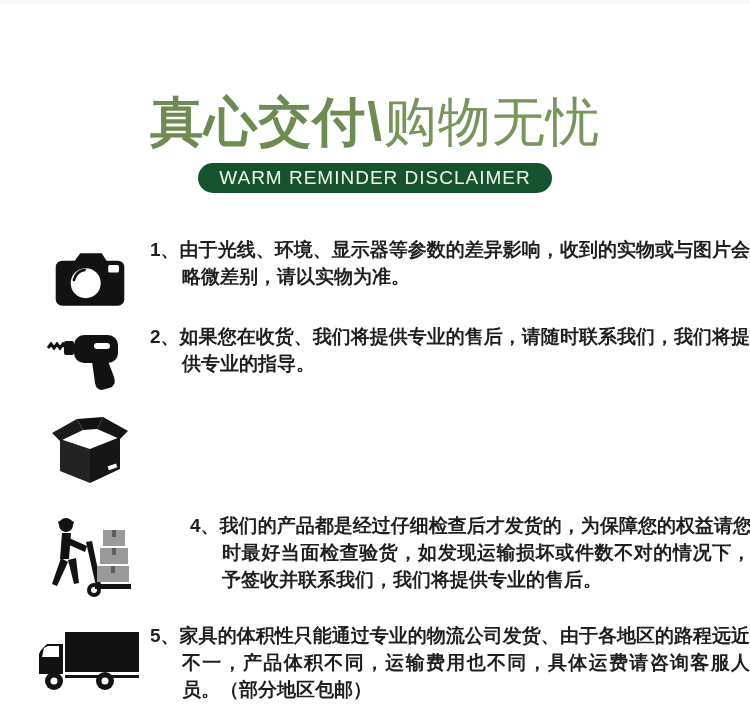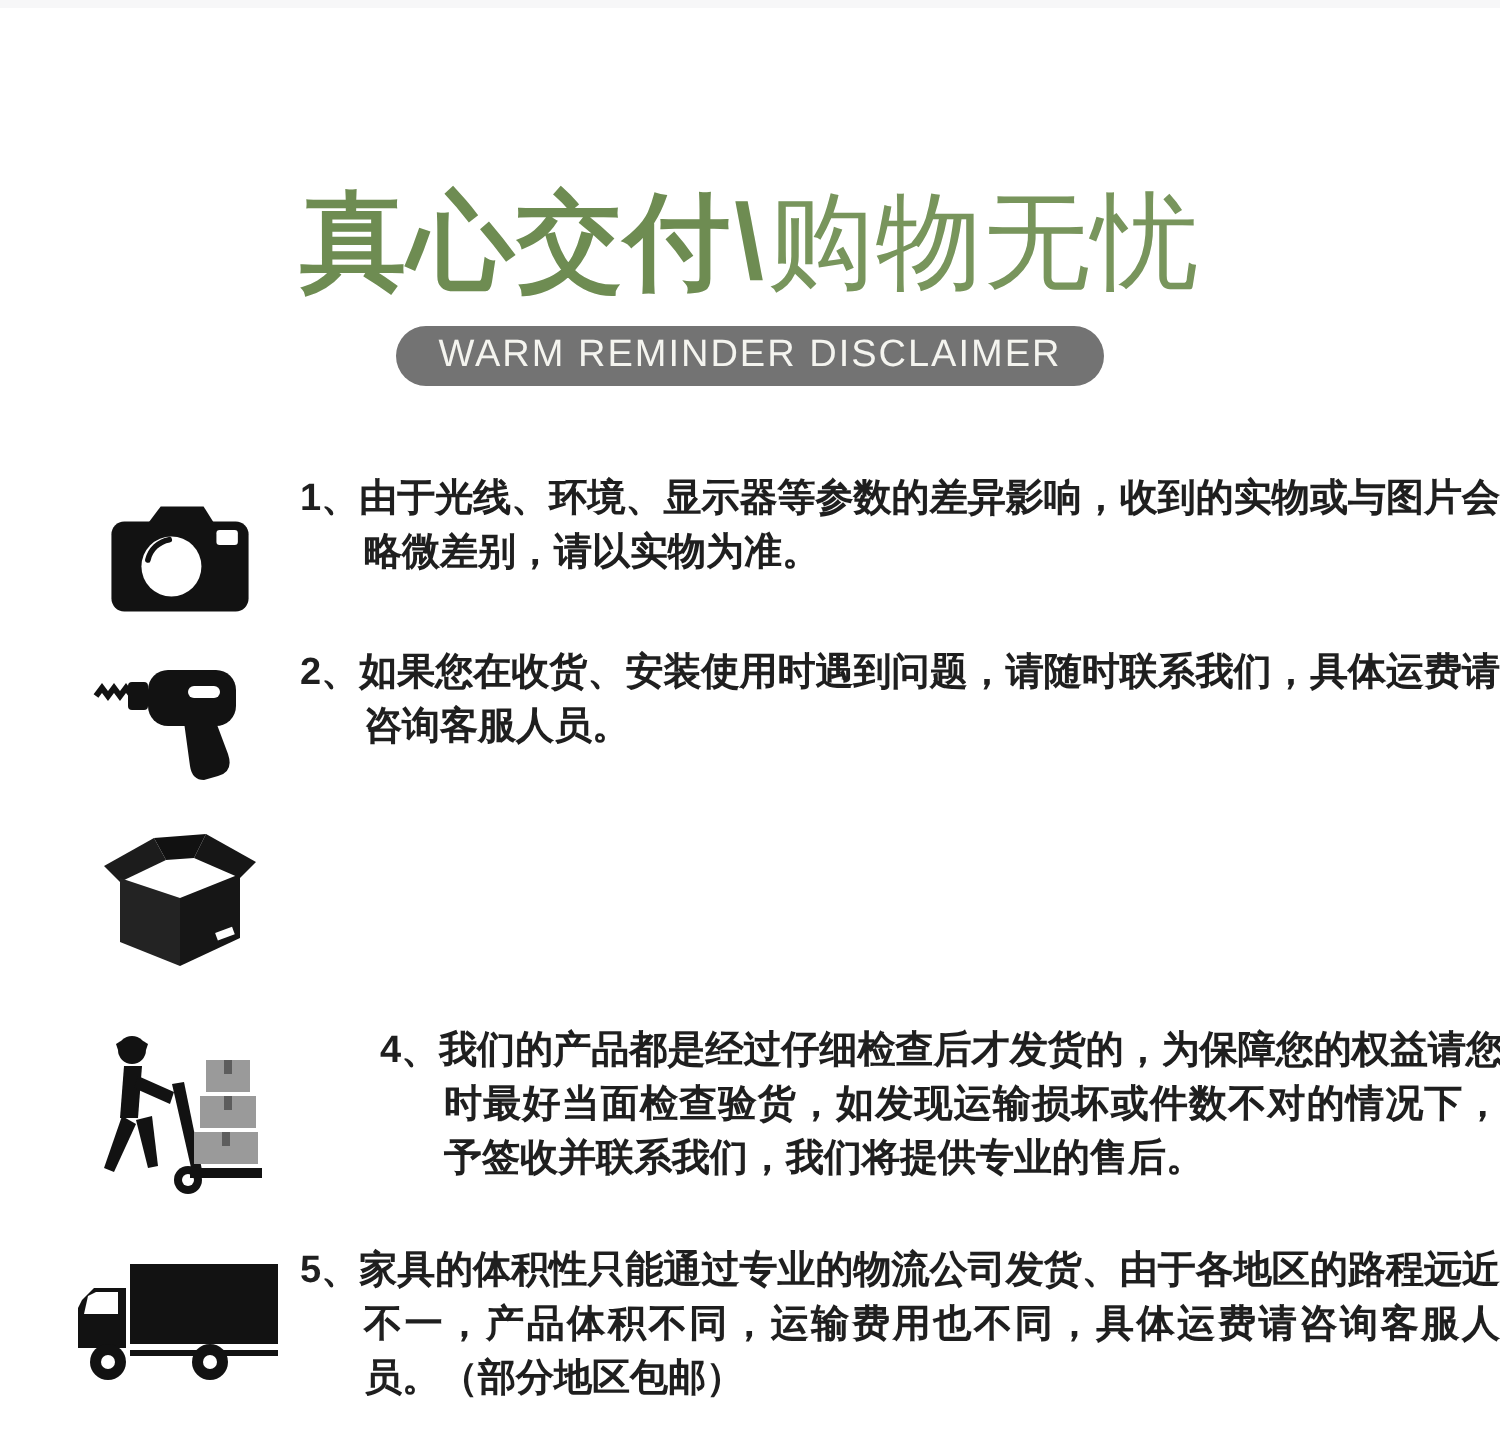--- a/index.html
+++ b/index.html
@@ -36,21 +36,21 @@
     color: #6e8c52;
     letter-spacing: 1px;
     white-space: nowrap;
   }
   .t-bold { font-weight: 900; }
   .t-sep  { font-weight: 900; margin: 0 1px; }
   .t-light{ font-weight: 300; color: #78955c; }
   .badge {
     display: inline-block;
     margin-top: 12px;
-    background: #737373;
+    background: #14532d;
     color: #f4f4ef;
     font-size: 19px;
     font-weight: 400;
     letter-spacing: 1px;
     line-height: 30px;
     padding: 0 21px;
     border-radius: 16px;
     white-space: nowrap;
   }
   
@@ -120,21 +120,21 @@
   <div class="item item-2">
     <div class="icon-box">
       <svg width="88" height="64" viewBox="0 0 88 64" aria-hidden="true">
         <path d="M2 17 l3 -4 3 4 3 -4 3 4 3 -4 3 4" stroke="#121212" stroke-width="3" fill="none"></path>
         <rect x="18" y="10" width="10" height="14" rx="2" fill="#121212"></rect>
         <rect x="28" y="4" width="44" height="28" rx="10" fill="#121212"></rect>
         <rect x="48" y="12" width="16" height="6" rx="3" fill="#ffffff"></rect>
         <path d="M46 30 h16 l6 16 q3 9 -5 11 l-7 2 q-6 0 -7 -7 z" fill="#121212"></path>
       </svg>
     </div>
-    <p class="item-text"><span class="num">2、</span><span>如果您在收货、安装使用时遇到问题，请随时联系我们，具体运费请咨询客服人员。</span></p>
+    <p class="item-text"><span class="num">2、</span><span>如果您在收货、我们将提供专业的售后，请随时联系我们，我们将提供专业的指导。</span></p>
   </div>
 
   <div class="item item-3">
     <div class="icon-box">
       <svg width="80" height="78" viewBox="0 0 80 78" aria-hidden="true">
         <polygon points="27,10 53,8 47,20 33,21" fill="#111111"></polygon>
         <polygon points="2,24 27,10 33,21 10,32" fill="#1c1c1c"></polygon>
         <polygon points="78,22 53,8 47,20 70,30" fill="#161616"></polygon>
         <polygon points="10,30 40,40 40,74 10,62" fill="#232323"></polygon>
         <polygon points="40,40 70,28 70,60 40,74" fill="#161616"></polygon>

